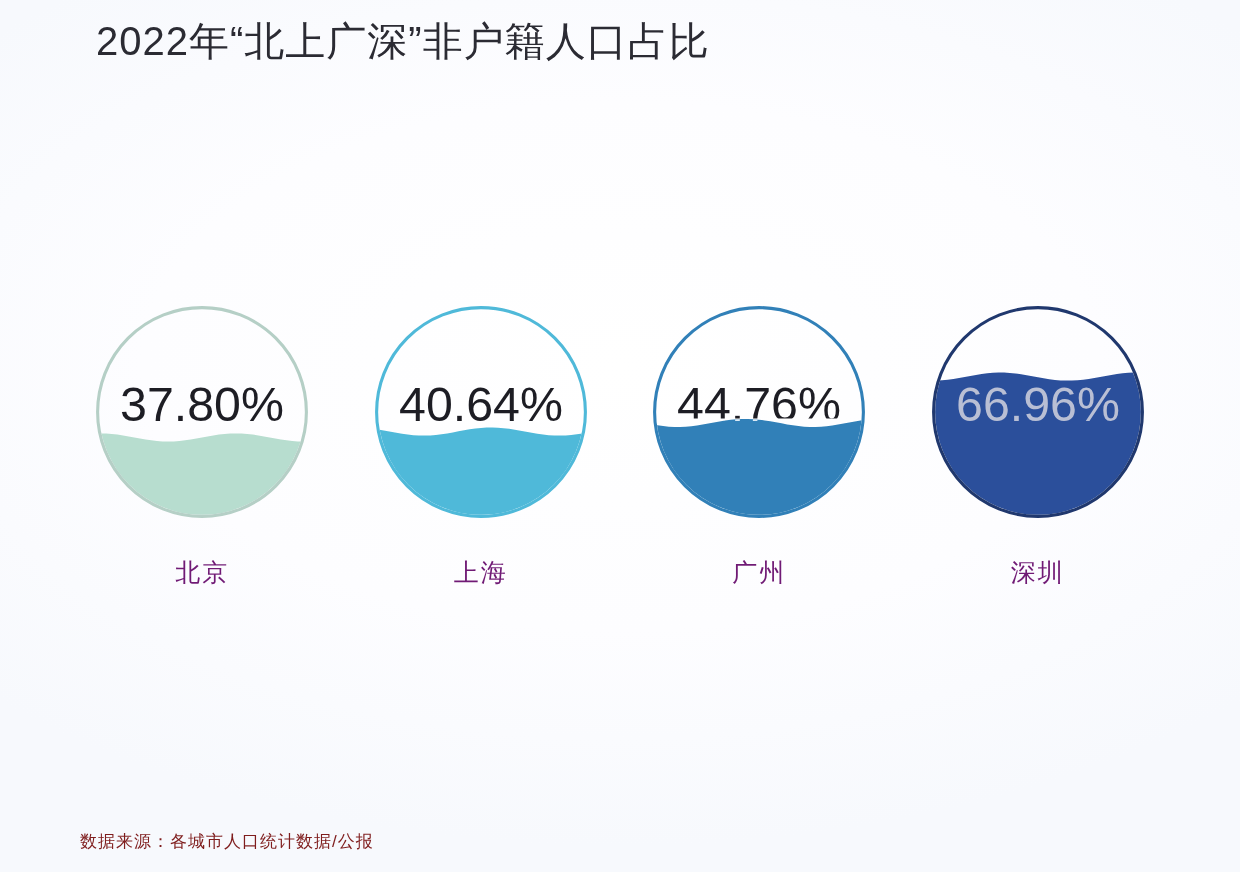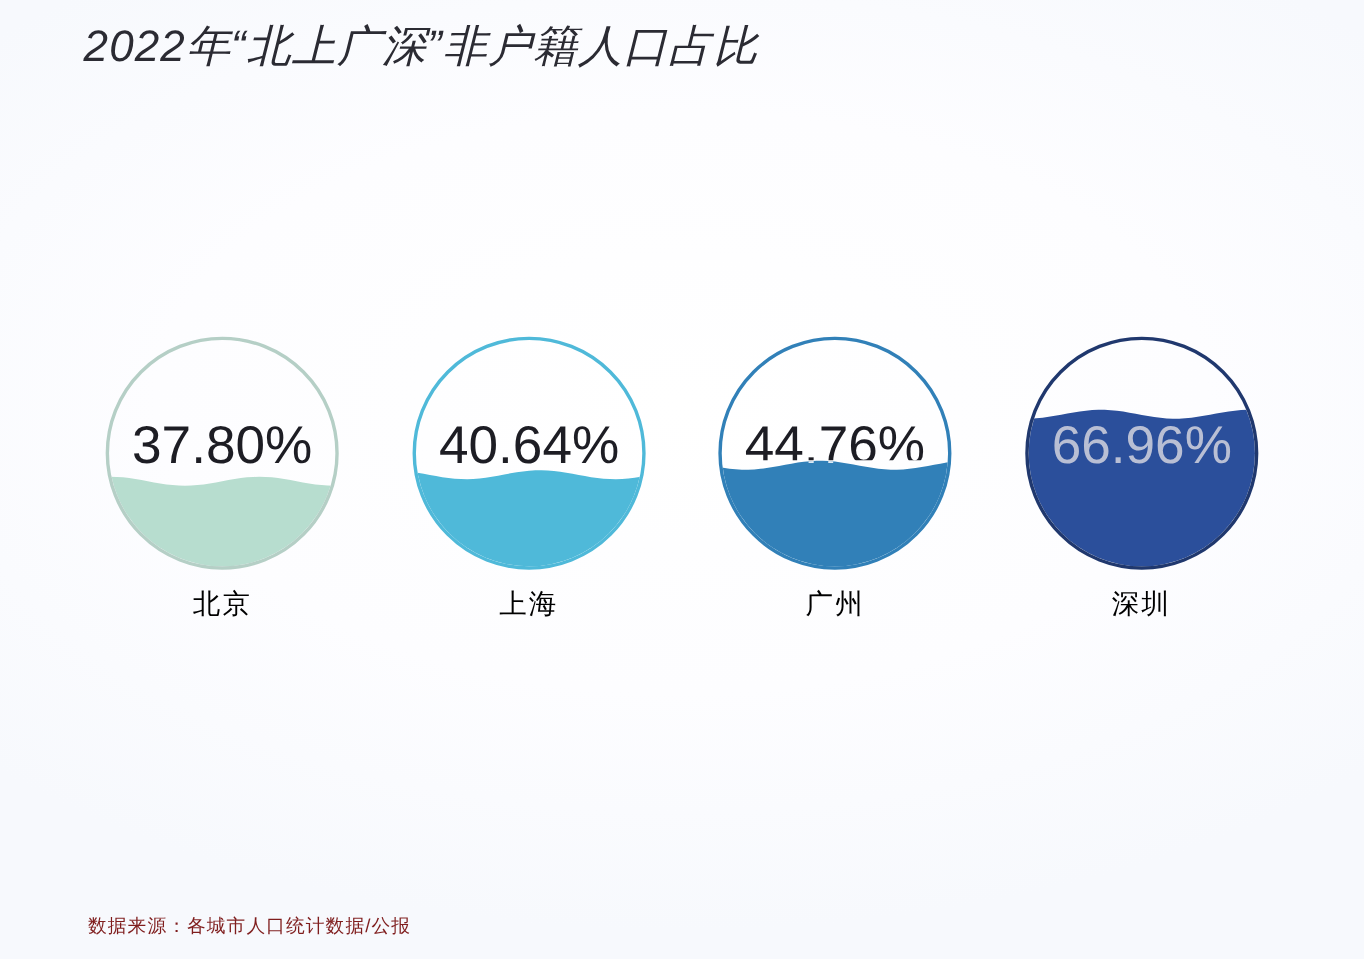--- a/index.html
+++ b/index.html
@@ -20,28 +20,27 @@
   .page-wash {
     position: absolute;
     inset: 0;
     background:
       radial-gradient(ellipse 70% 55% at 50% 42%, #ffffff 0%, #fdfdff 55%, #f7f9fd 100%);
     pointer-events: none;
   }
 
   .chart-title {
     position: absolute;
-    left: 76px;
+    left: 96px;
     top: 14px;
     font-size: 40px;
     font-weight: 400;
     letter-spacing: 1px;
     color: #2b2b33;
     white-space: nowrap;
-    font-style: italic;
   }
 
   .bubble-row {
     position: absolute;
     left: 0;
     top: 296px;
     width: 1240px;
     height: 300px;
     display: flex;
     justify-content: flex-end;
@@ -64,23 +63,23 @@
   }
 
   .gauge svg {
     display: block;
     width: 232px;
     height: 232px;
     overflow: visible;
   }
 
   .city-label {
-    margin-top: 4px;
+    margin-top: 28px;
     font-size: 25px;
-    color: #000000;
+    color: #701a75;
     letter-spacing: 2px;
     font-weight: 400;
   }
 
   .source-note {
     position: absolute;
     left: 80px;
     top: 830px;
     font-size: 17px;
     color: #7f1d1d;

